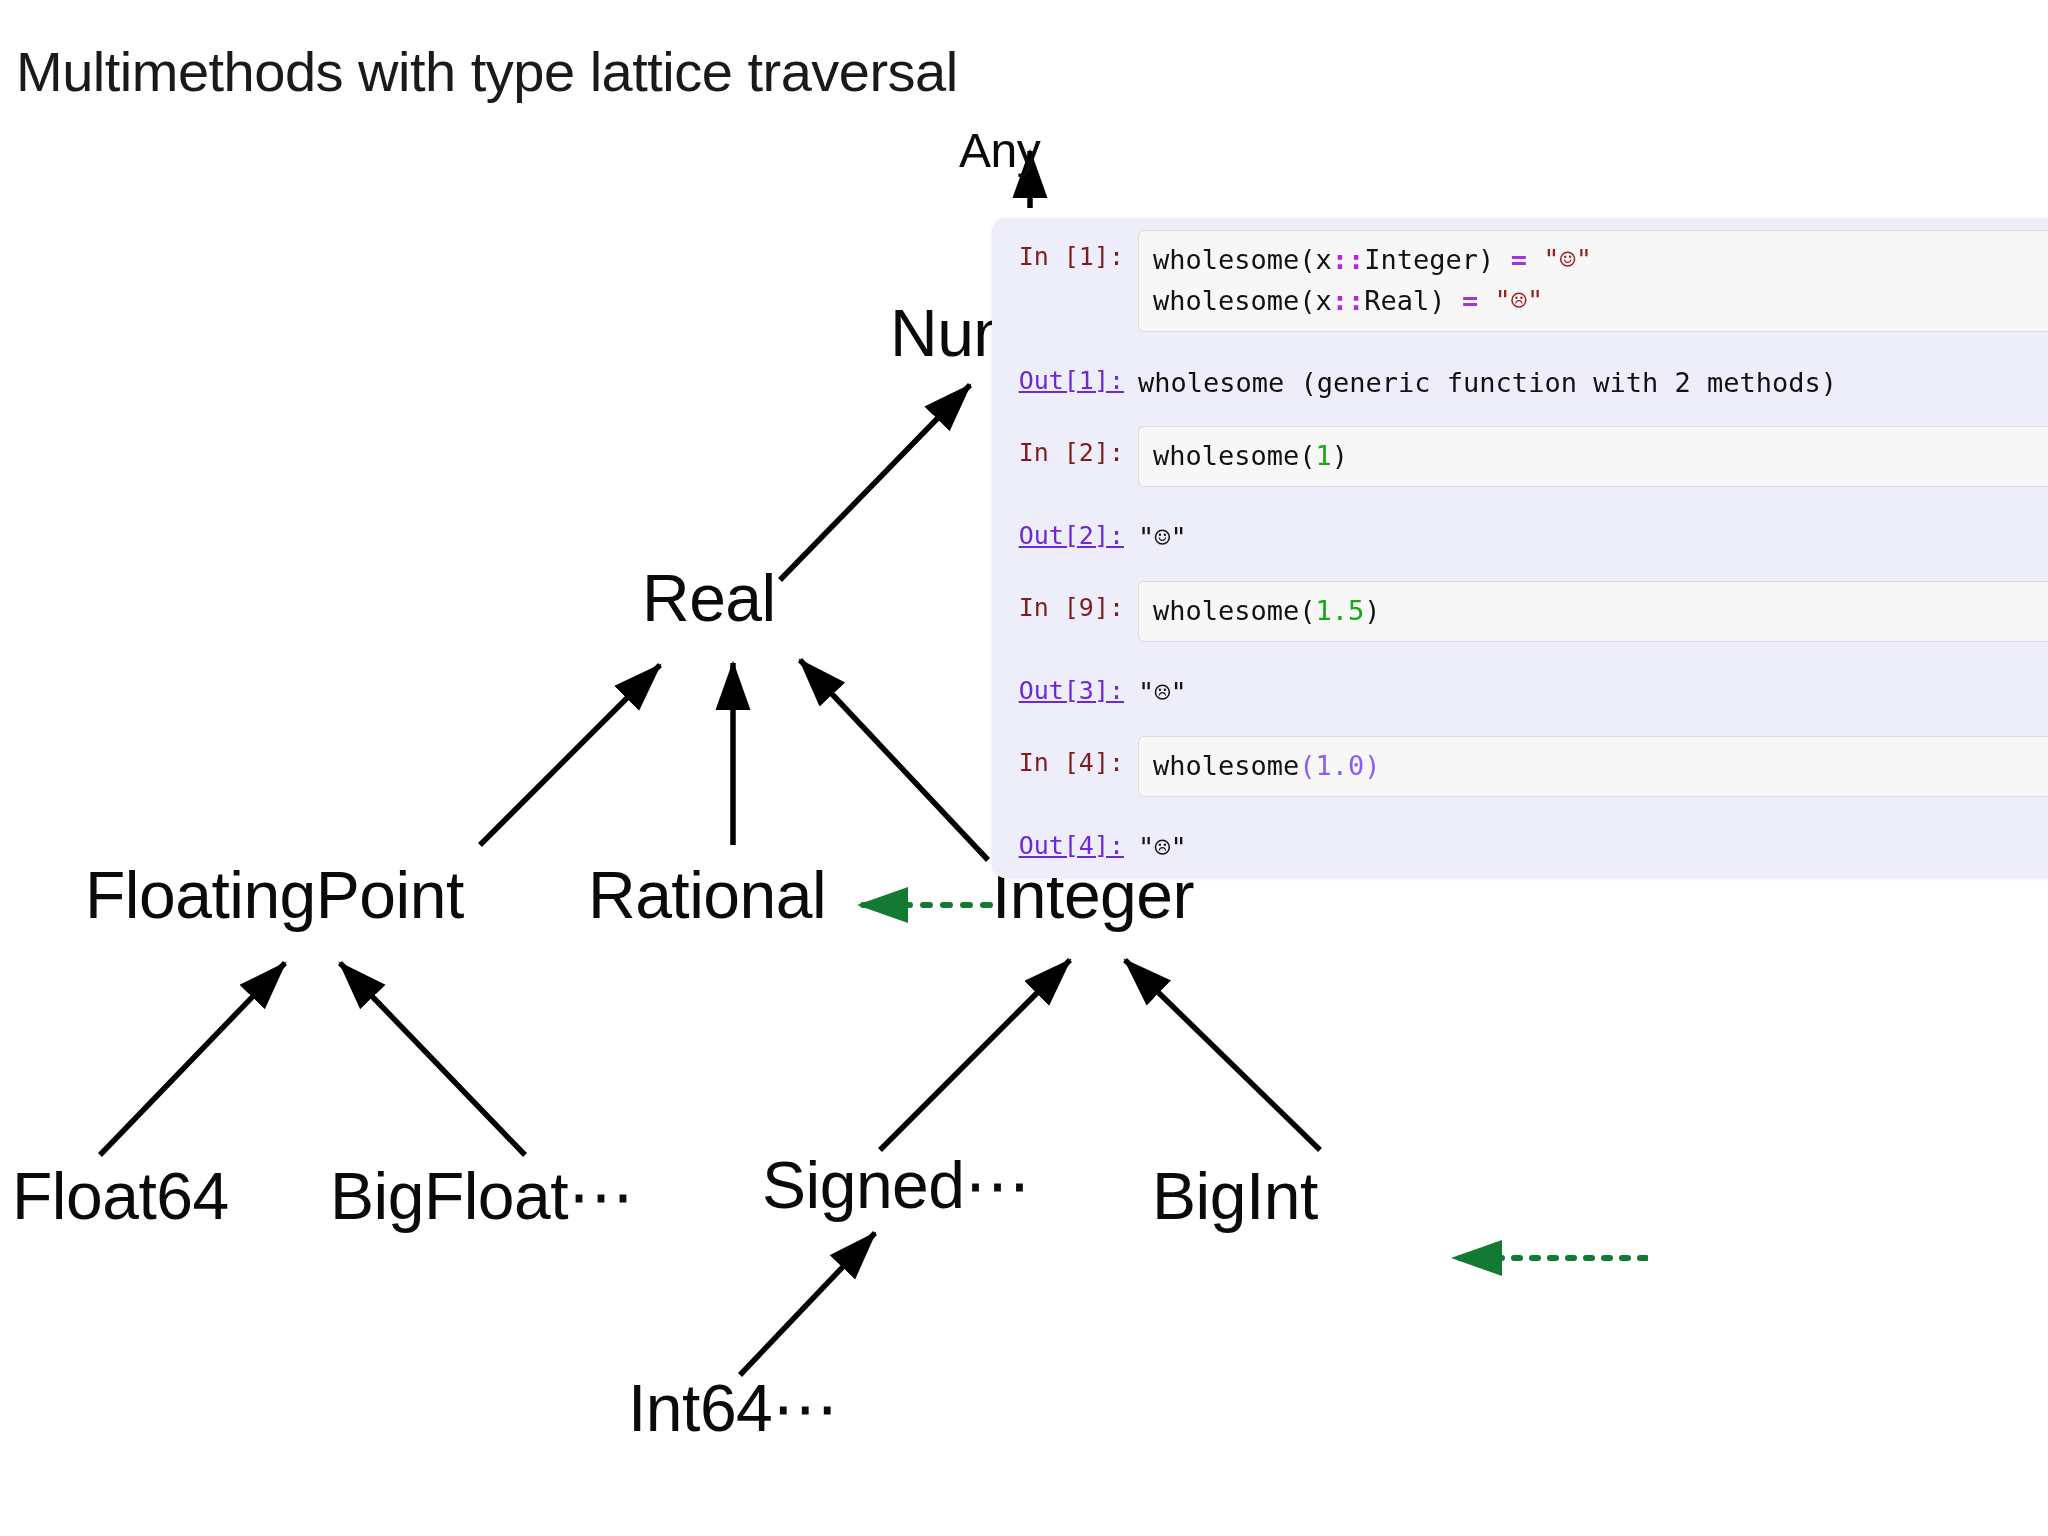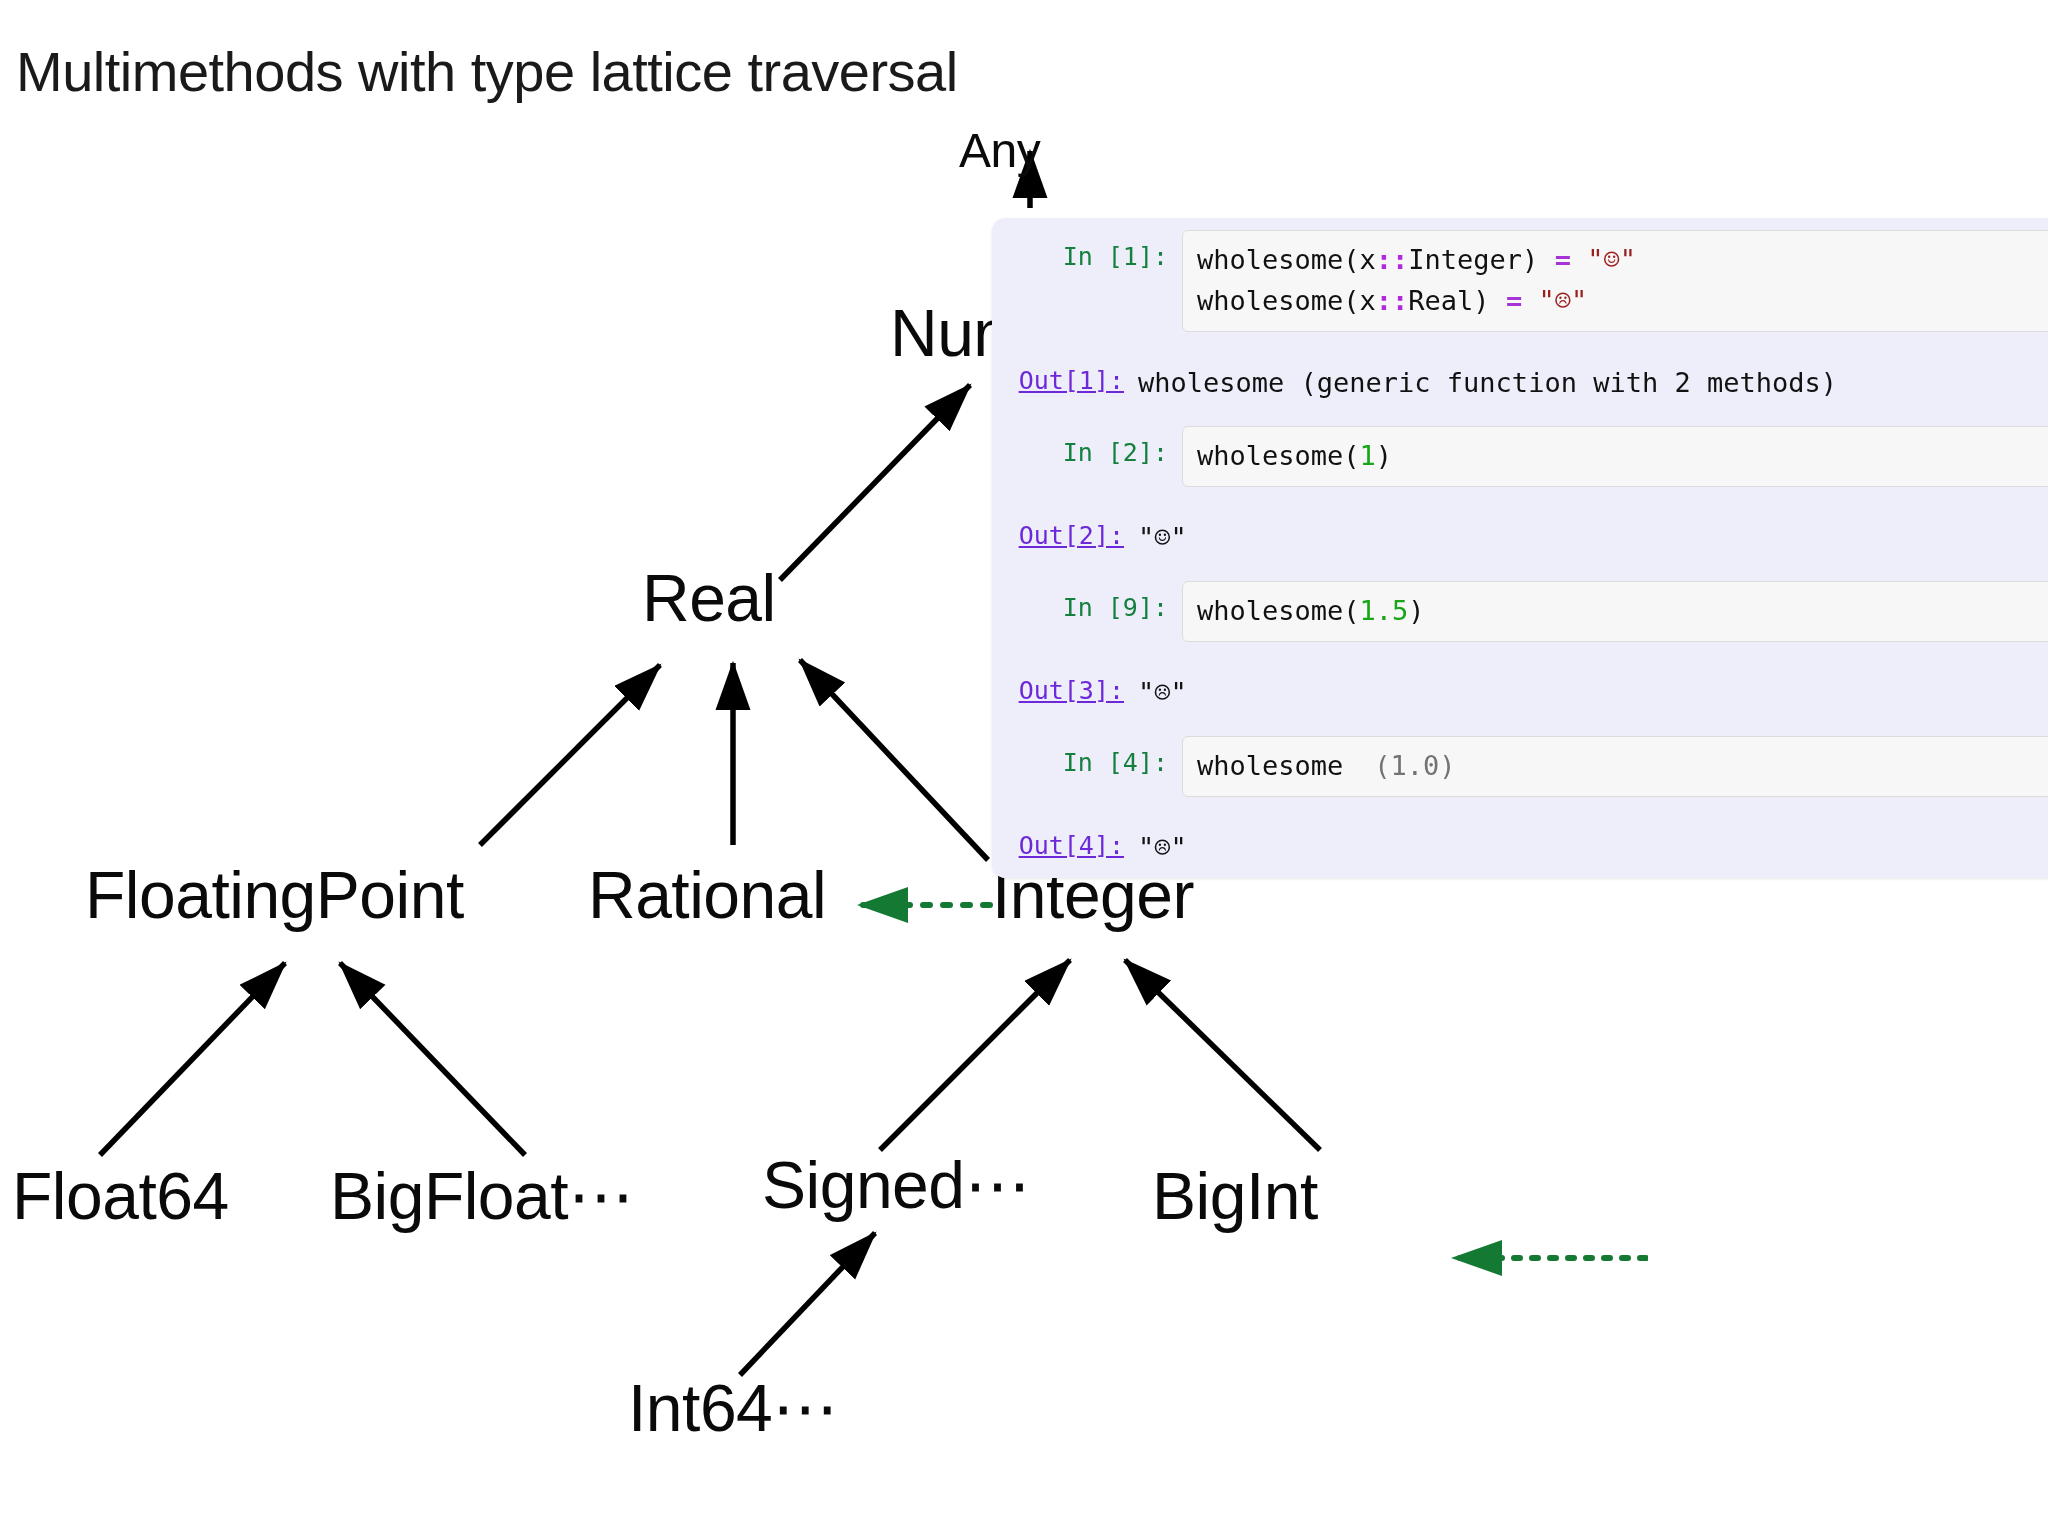--- a/index.html
+++ b/index.html
@@ -79,21 +79,21 @@
   .prompt {
     flex: 0 0 auto;
     width: 132px;
     text-align: right;
     padding-right: 14px;
     padding-top: 10px;
     font-size: 25px;
     line-height: 1.35;
     white-space: pre;
   }
-  .prompt-in  { color: #15803d; padding-left: 44px; }
+  .prompt-in  { color: #7f1d1d; }
   .prompt-out { color: #6d28d9; text-decoration: underline; }
   .code-box {
     flex: 1 1 auto;
     background: #f7f7f7;
     border: 1px solid #dcdcdc;
     border-radius: 6px;
     padding: 8px 14px 10px 14px;
     margin-right: 0;
     font-size: 27px;
     line-height: 1.52;
@@ -106,21 +106,21 @@
     padding-top: 10px;
     font-size: 27px;
     line-height: 1.4;
     white-space: pre;
     color: #111111;
   }
   .tok-op     { color: #a633d6; font-weight: bold; }
   .tok-colons { color: #b327e0; font-weight: bold; }
   .tok-str    { color: #9c1f1f; }
   .tok-num    { color: #19a519; }
-  .tok-paren-green { color: #737373; margin-left: 31px; }
+  .tok-paren-green { color: #8b5cf6; }
 
   
   #legend {
     position: absolute;
     left: 1448px;
     top: 1238px;
     width: 600px;
   }
   .legend-row {
     position: relative;

